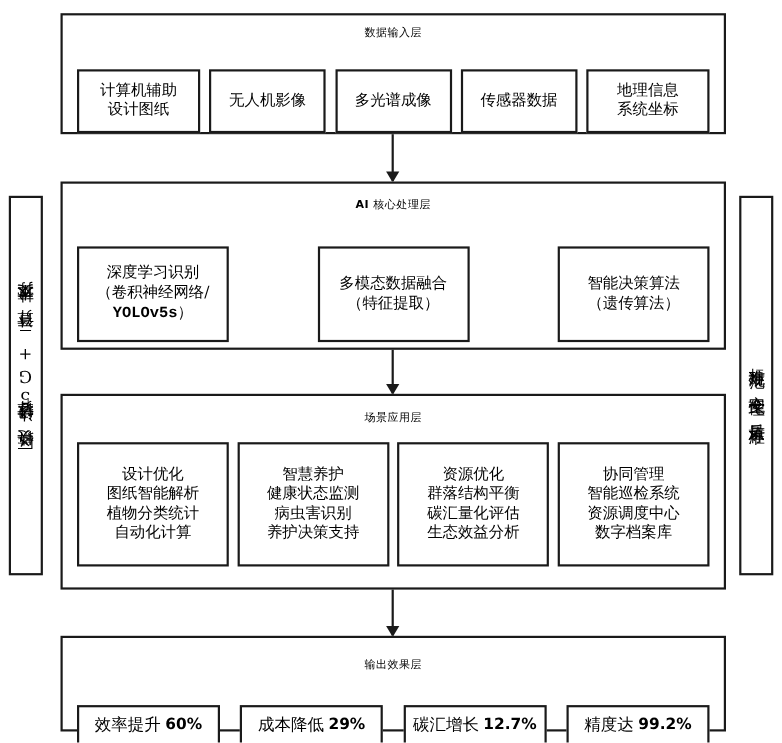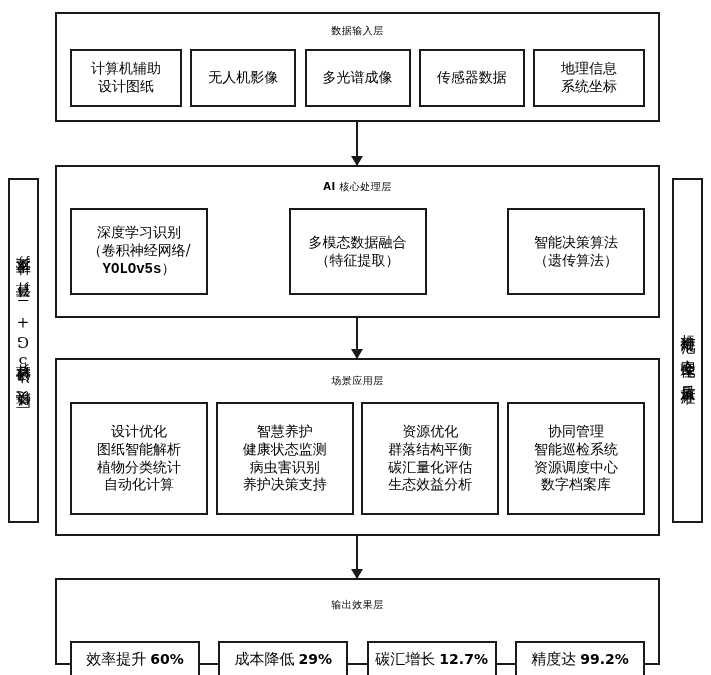--- a/index.html
+++ b/index.html
@@ -77,29 +77,29 @@
     text-align: center;
     font-size: 14px;
     line-height: 1.28;
     white-space: pre-line;
     padding: 2px 3px;
   }
 
   
   #layer-input { top: 12px; height: 110px; }
   #layer-input .layer-title { margin-top: 12px; }
-  #layer-input .cards { margin-top: 7px; padding: 6px 13px; }
+  #layer-input .cards { margin-top: 21px; padding: 6px 13px; }
   #layer-input .card { width: 106px; height: 58px; }
   #layer-input .card:nth-child(1),
   #layer-input .card:nth-child(5) { width: 112px; }
 
   
   #layer-core { top: 165px; height: 153px; }
   #layer-core .layer-title { margin-top: 15px; }
-  #layer-core .cards { margin-top: 16px; padding: 0 13px; }
+  #layer-core .cards { margin-top: 32px; padding: 0 13px; }
   #layer-core .card { width: 138px; height: 87px; }
 
   
   #layer-scene { top: 358px; height: 178px; }
   #layer-scene .layer-title { margin-top: 16px; }
   #layer-scene .cards { margin-top: 16px; padding: 0 13px; }
   #layer-scene .card { width: 138px; height: 113px; }
 
   
   #layer-output { top: 578px; height: 87px; }

